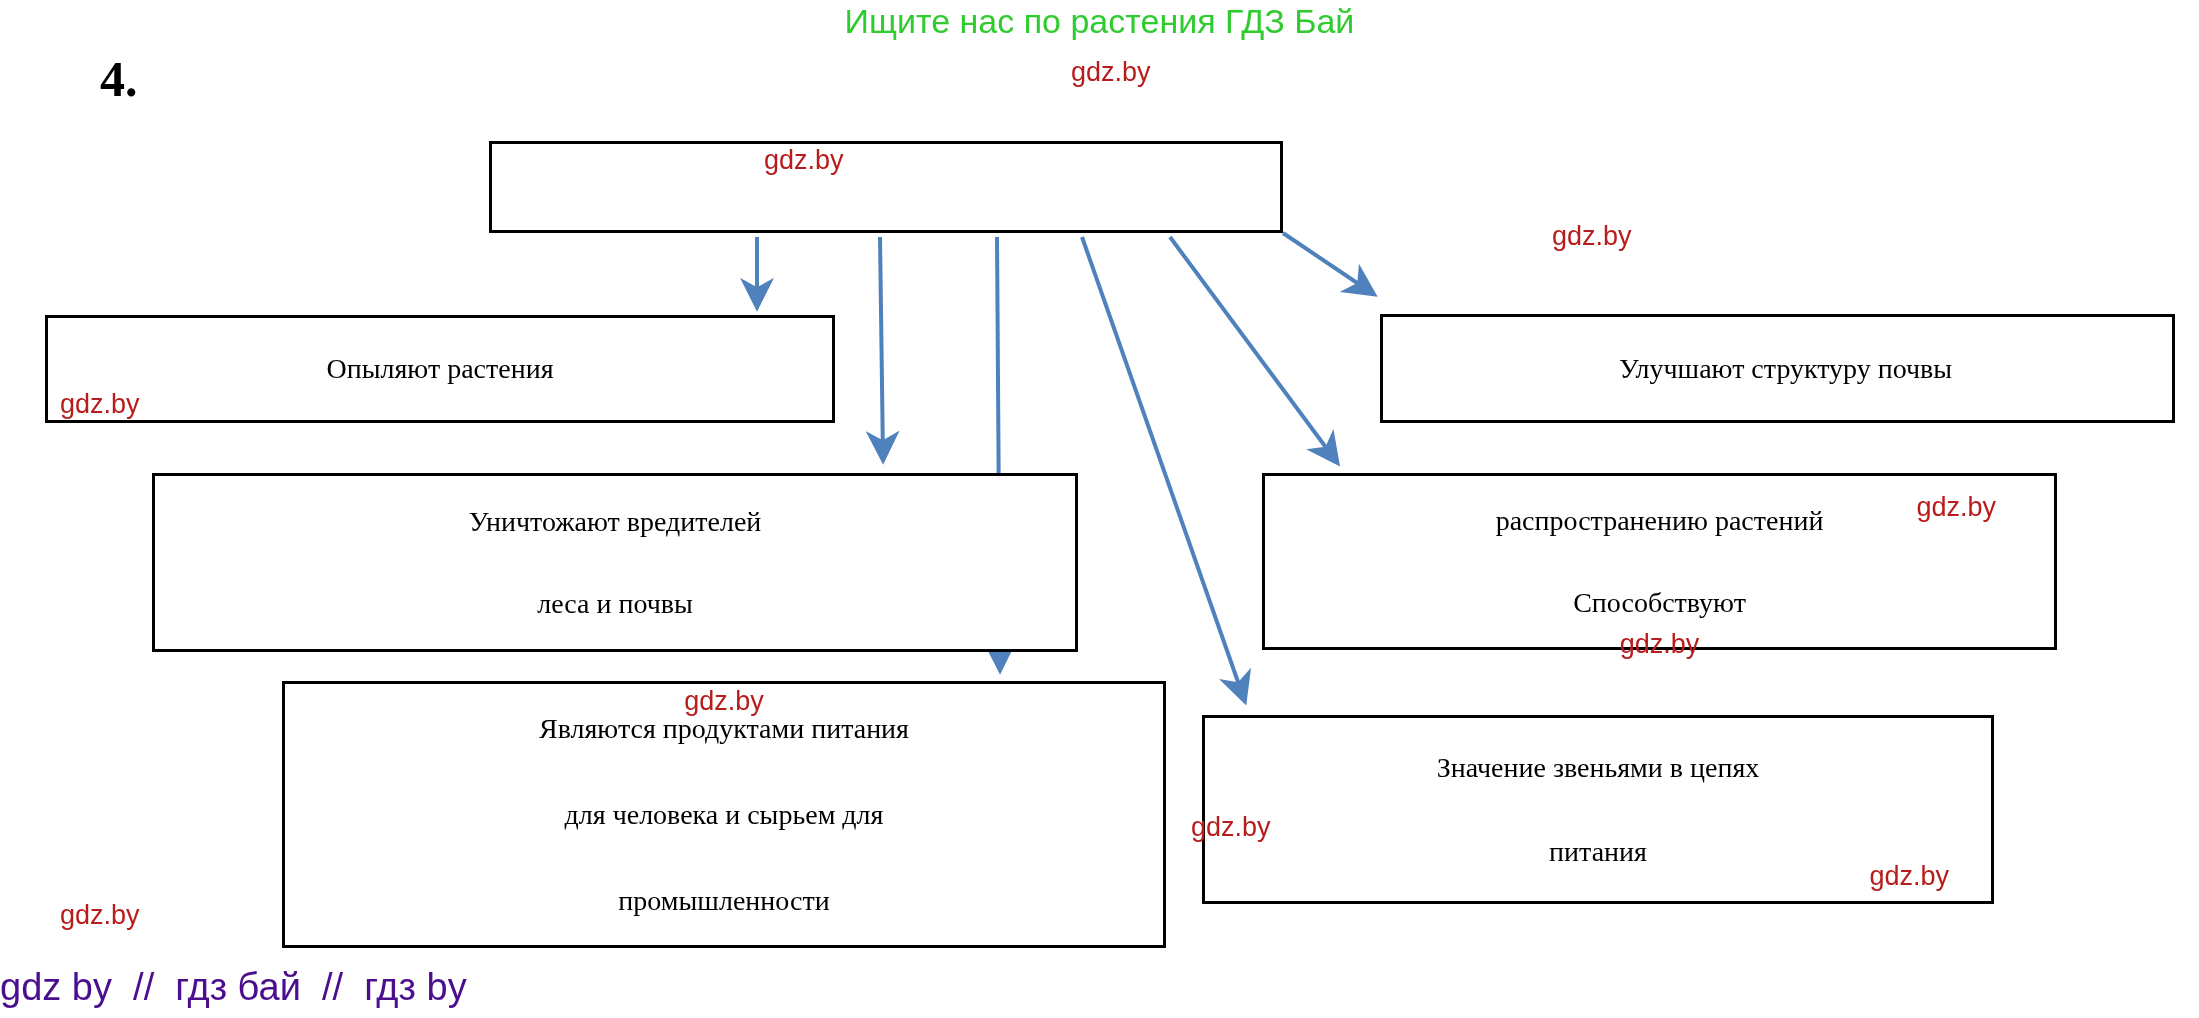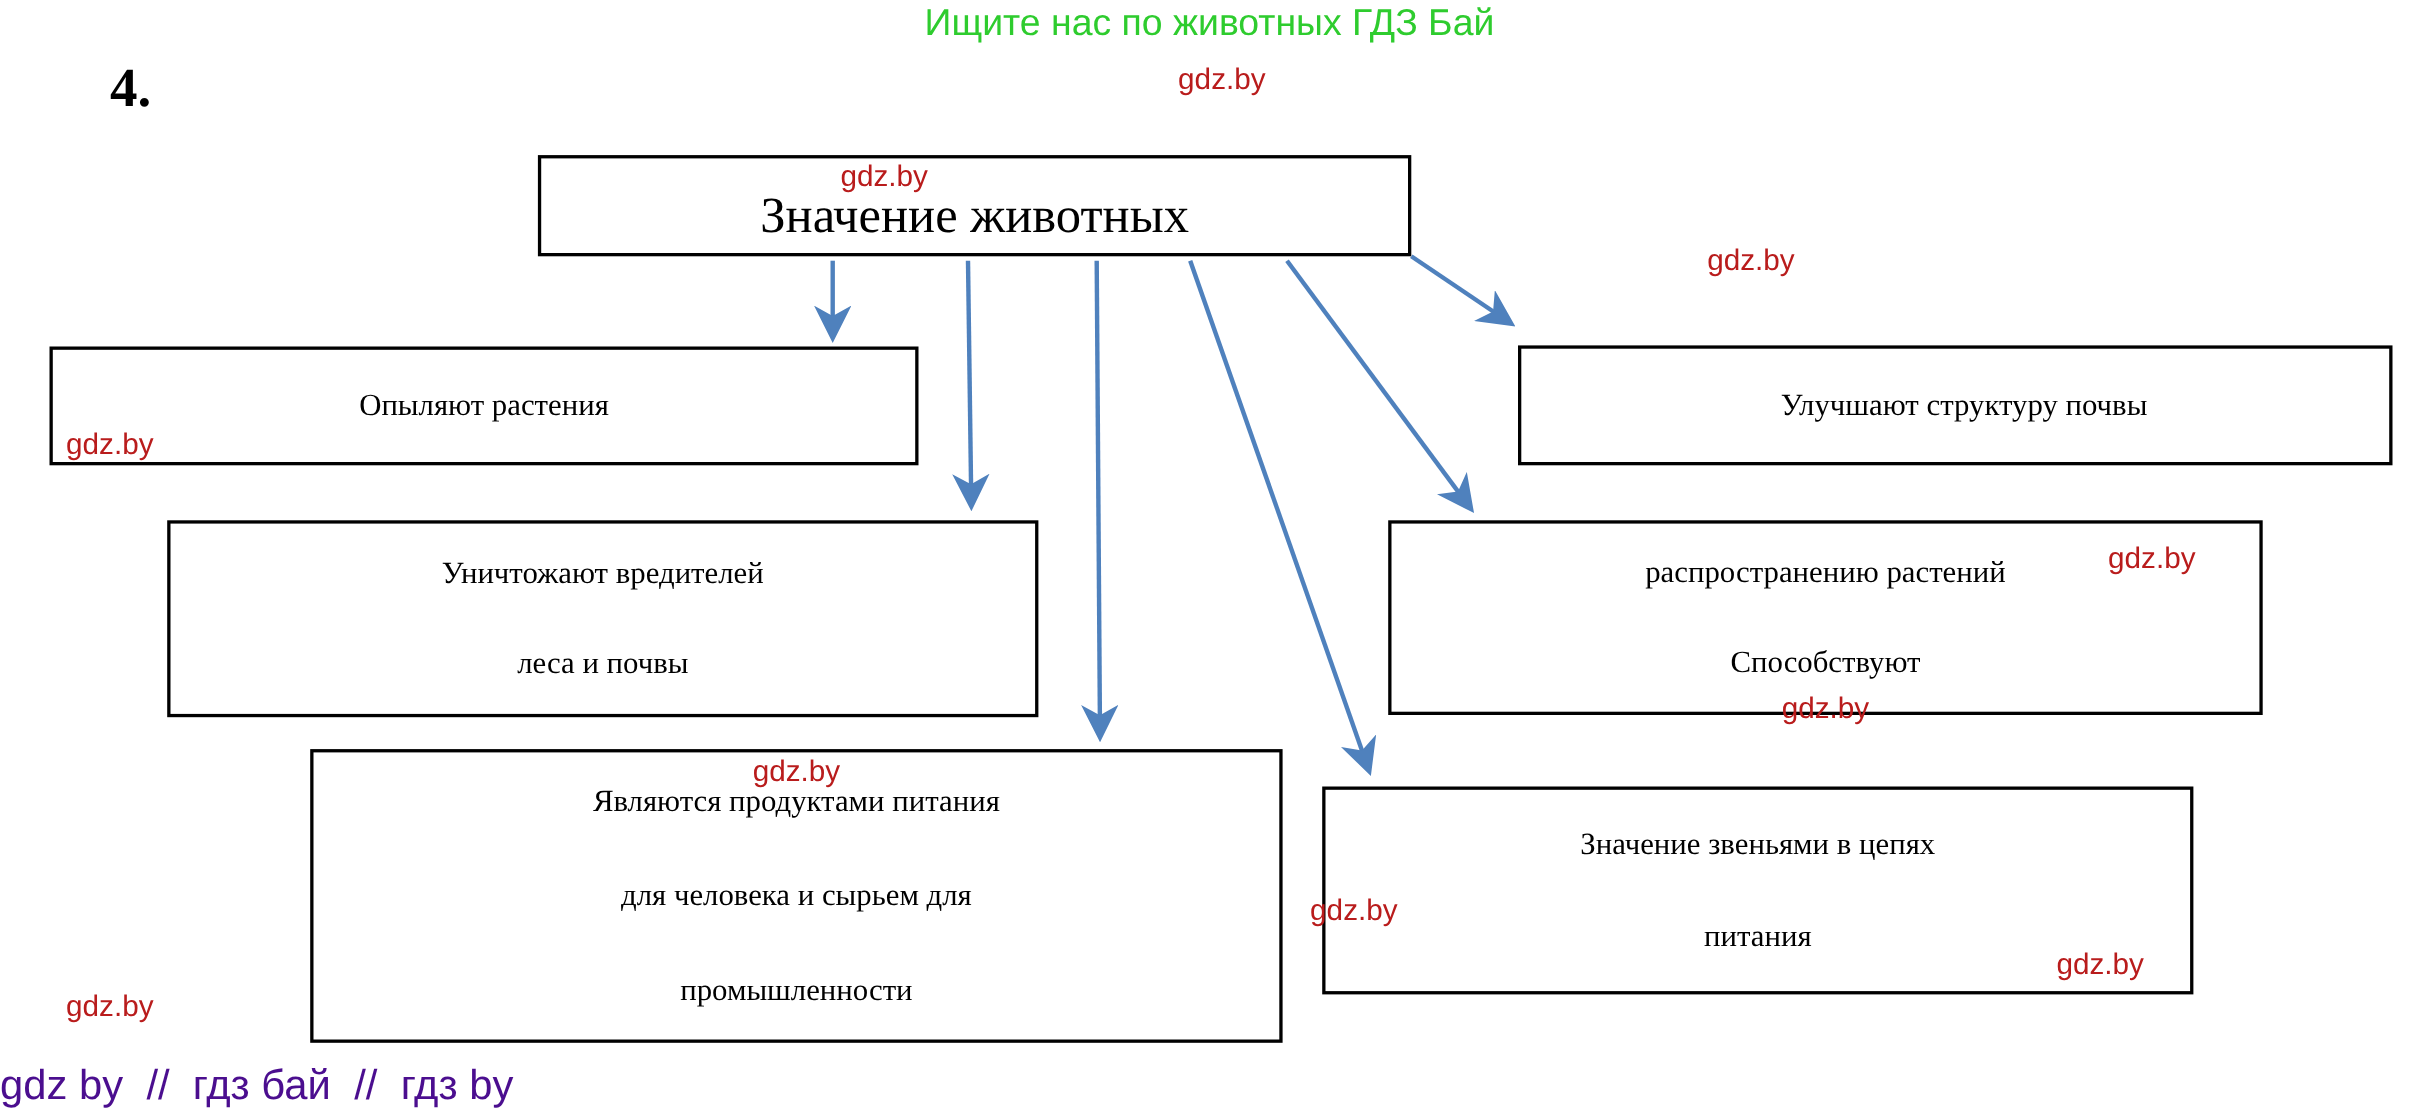--- a/index.html
+++ b/index.html
@@ -42,21 +42,21 @@
   .root-box { justify-content:flex-end; padding-bottom:8px; }
   .root-label { font-size:46px; line-height:52px; white-space:nowrap; }
   .lh84 .line1 { line-height:84px; }
   .lh86 .line1 { line-height:86px; }
 </style>
 </head>
 <body>
 
 <div class="canvas" style="--arrow-blue: #4f81bd; --promo-green: #2ecc2e; --footer-purple: #4b0e8f; --box-border: #000000;">
 
-  <div class="promo">Ищите нас по животных ГДЗ Бай</div>
+  <div class="promo">Ищите нас по растения ГДЗ Бай</div>
   <div class="wm" style="left:1071px; top:57px;">gdz.by</div>
   <div class="problem-number">4.</div>
   <div class="wm" style="left:1552px; top:221px;">gdz.by</div>
   <div class="wm" style="left:60px; top:900px;">gdz.by</div>
 
   <svg class="arrows" viewBox="0 0 2199 1018" xmlns="http://www.w3.org/2000/svg">
     <defs>
       <marker id="ah" viewBox="0 0 10 10" refX="8" refY="5" markerWidth="8.5" markerHeight="8.5" orient="auto">
         <path d="M0,0 L10,5 L0,10 L2.8,5 Z" style="fill:var(--arrow-blue,#4f81bd);"></path>
       </marker>
@@ -64,33 +64,32 @@
     <line x1="757" y1="237" x2="757" y2="305" marker-end="url(#ah)"></line>
     <line x1="880" y1="237" x2="883" y2="458" marker-end="url(#ah)"></line>
     <line x1="997" y1="237" x2="1000" y2="668" marker-end="url(#ah)"></line>
     <line x1="1082" y1="237" x2="1244" y2="699" marker-end="url(#ah)"></line>
     <line x1="1170" y1="237" x2="1336" y2="461" marker-end="url(#ah)"></line>
     <line x1="1283" y1="233" x2="1372" y2="293" marker-end="url(#ah)"></line>
   </svg>
 
   <div class="box root-box" style="left:489px; top:141px; width:794px; height:92px;">
     <div class="wm" style="left:272px; top:1px;">gdz.by</div>
-    <div class="root-label">Значение животных</div>
   </div>
 
   <div class="box" style="left:45px; top:315px; width:790px; height:108px;">
     <div class="line1">Опыляют растения</div>
     <div class="wm" style="left:12px; bottom:1px;">gdz.by</div>
   </div>
 
   <div class="box" style="left:1380px; top:314px; width:795px; height:109px;padding-left:16px;">
     <div class="line1">Улучшают структуру почвы</div>
   </div>
 
-  <div class="box" style="left:152px; top:473px; width:792px; height:179px;">
+  <div class="box" style="left:152px; top:473px; width:926px; height:179px;">
     <div class="line1">Уничтожают вредителей</div>
     <div class="line1">леса и почвы</div>
   </div>
 
   <div class="box" style="left:1262px; top:473px; width:795px; height:177px;">
     <div class="wm" style="right:58px; top:16px;">gdz.by</div>
     <div class="line1">распространению растений</div>
     <div class="line1">Способствуют</div>
     <div class="wm" style="left:50%; transform:translateX(-50%); bottom:-12px;">gdz.by</div>
   </div>

